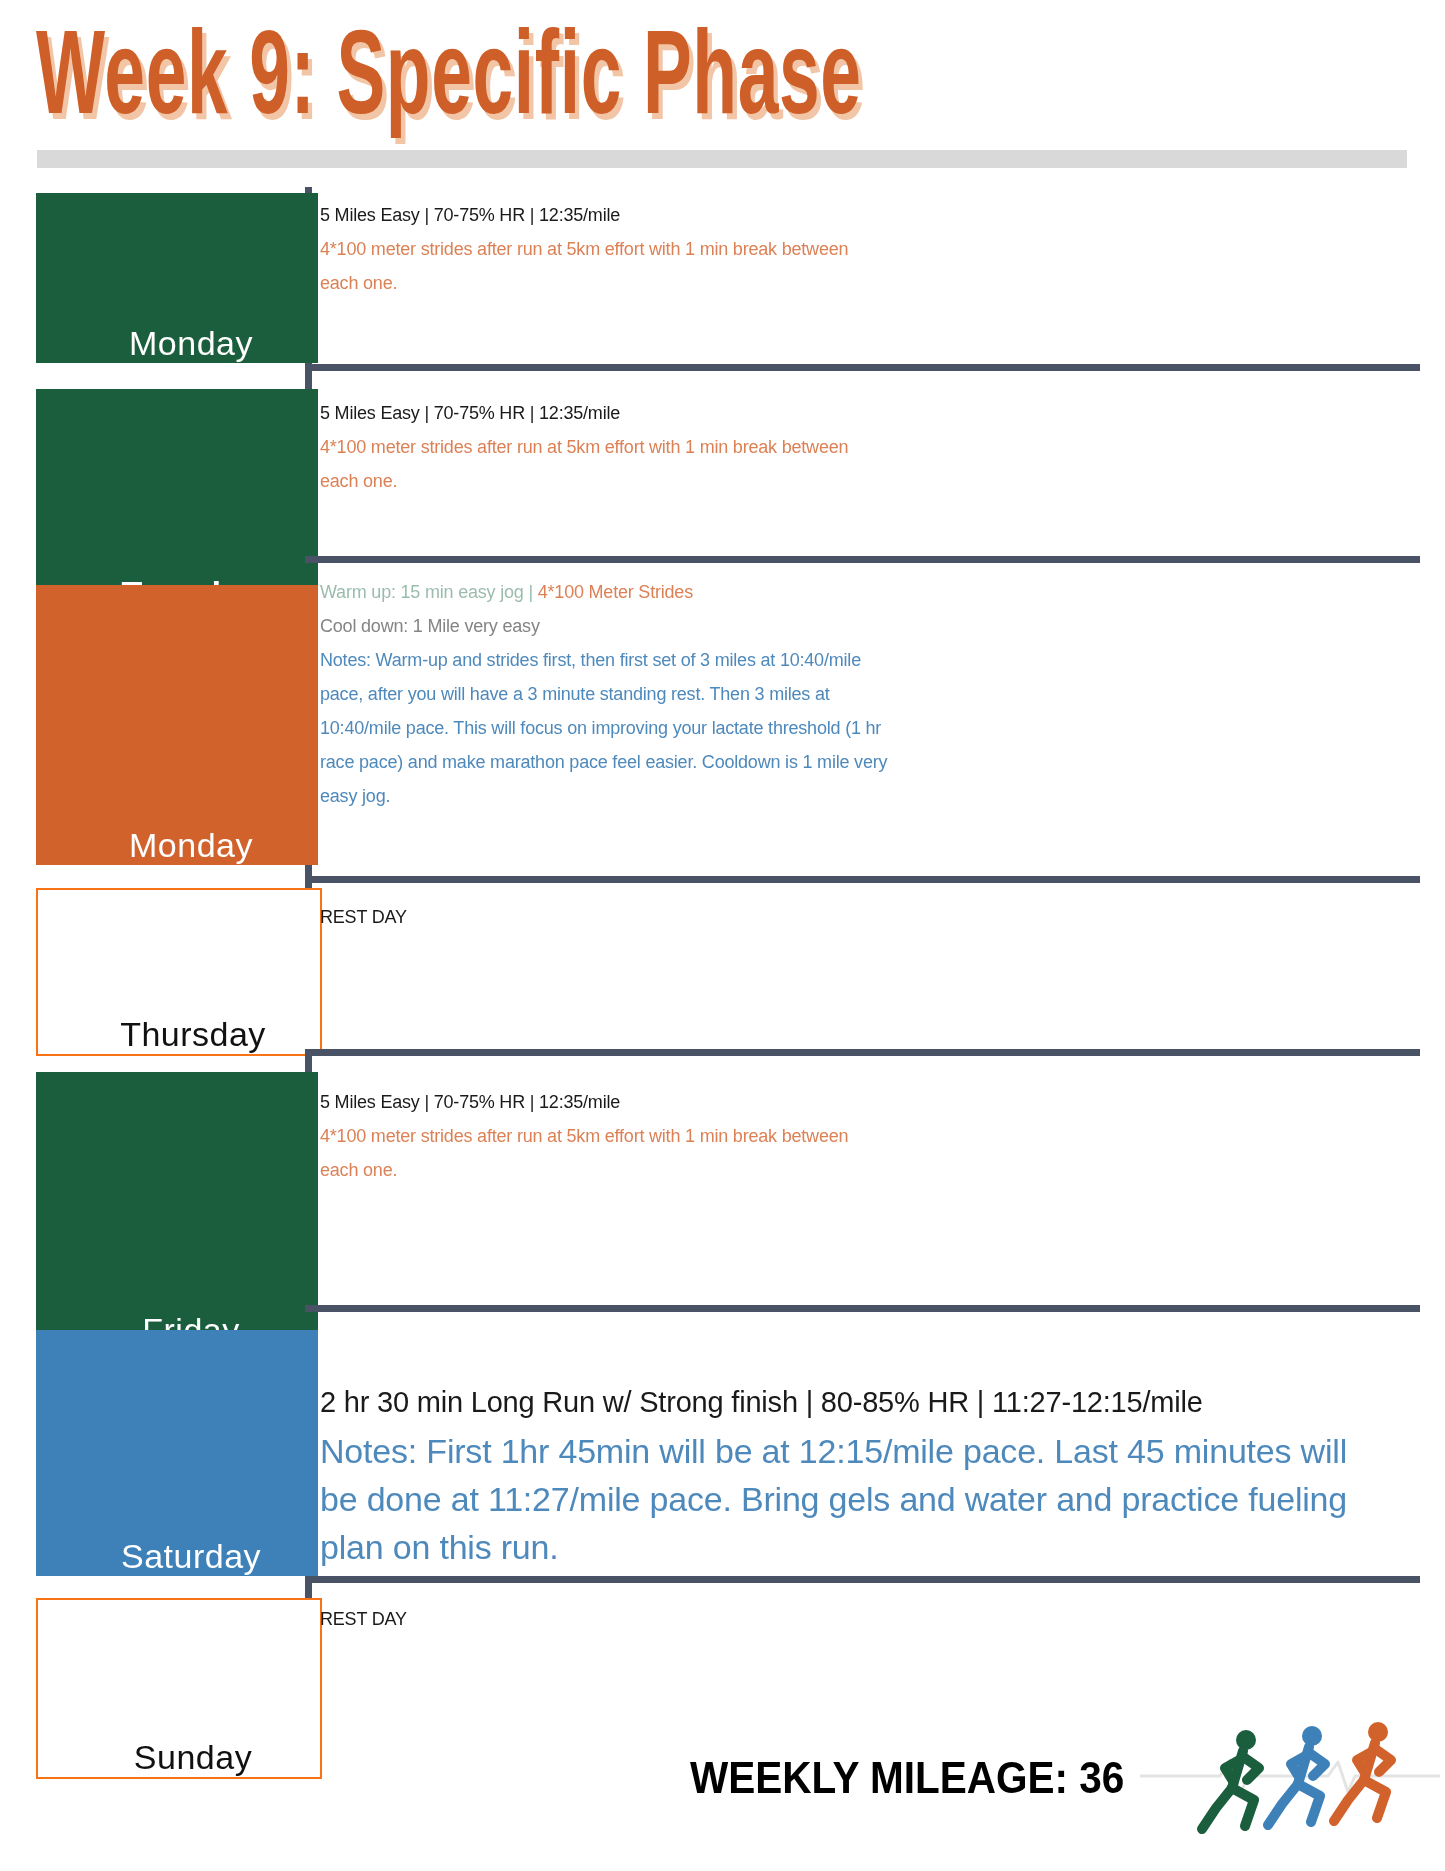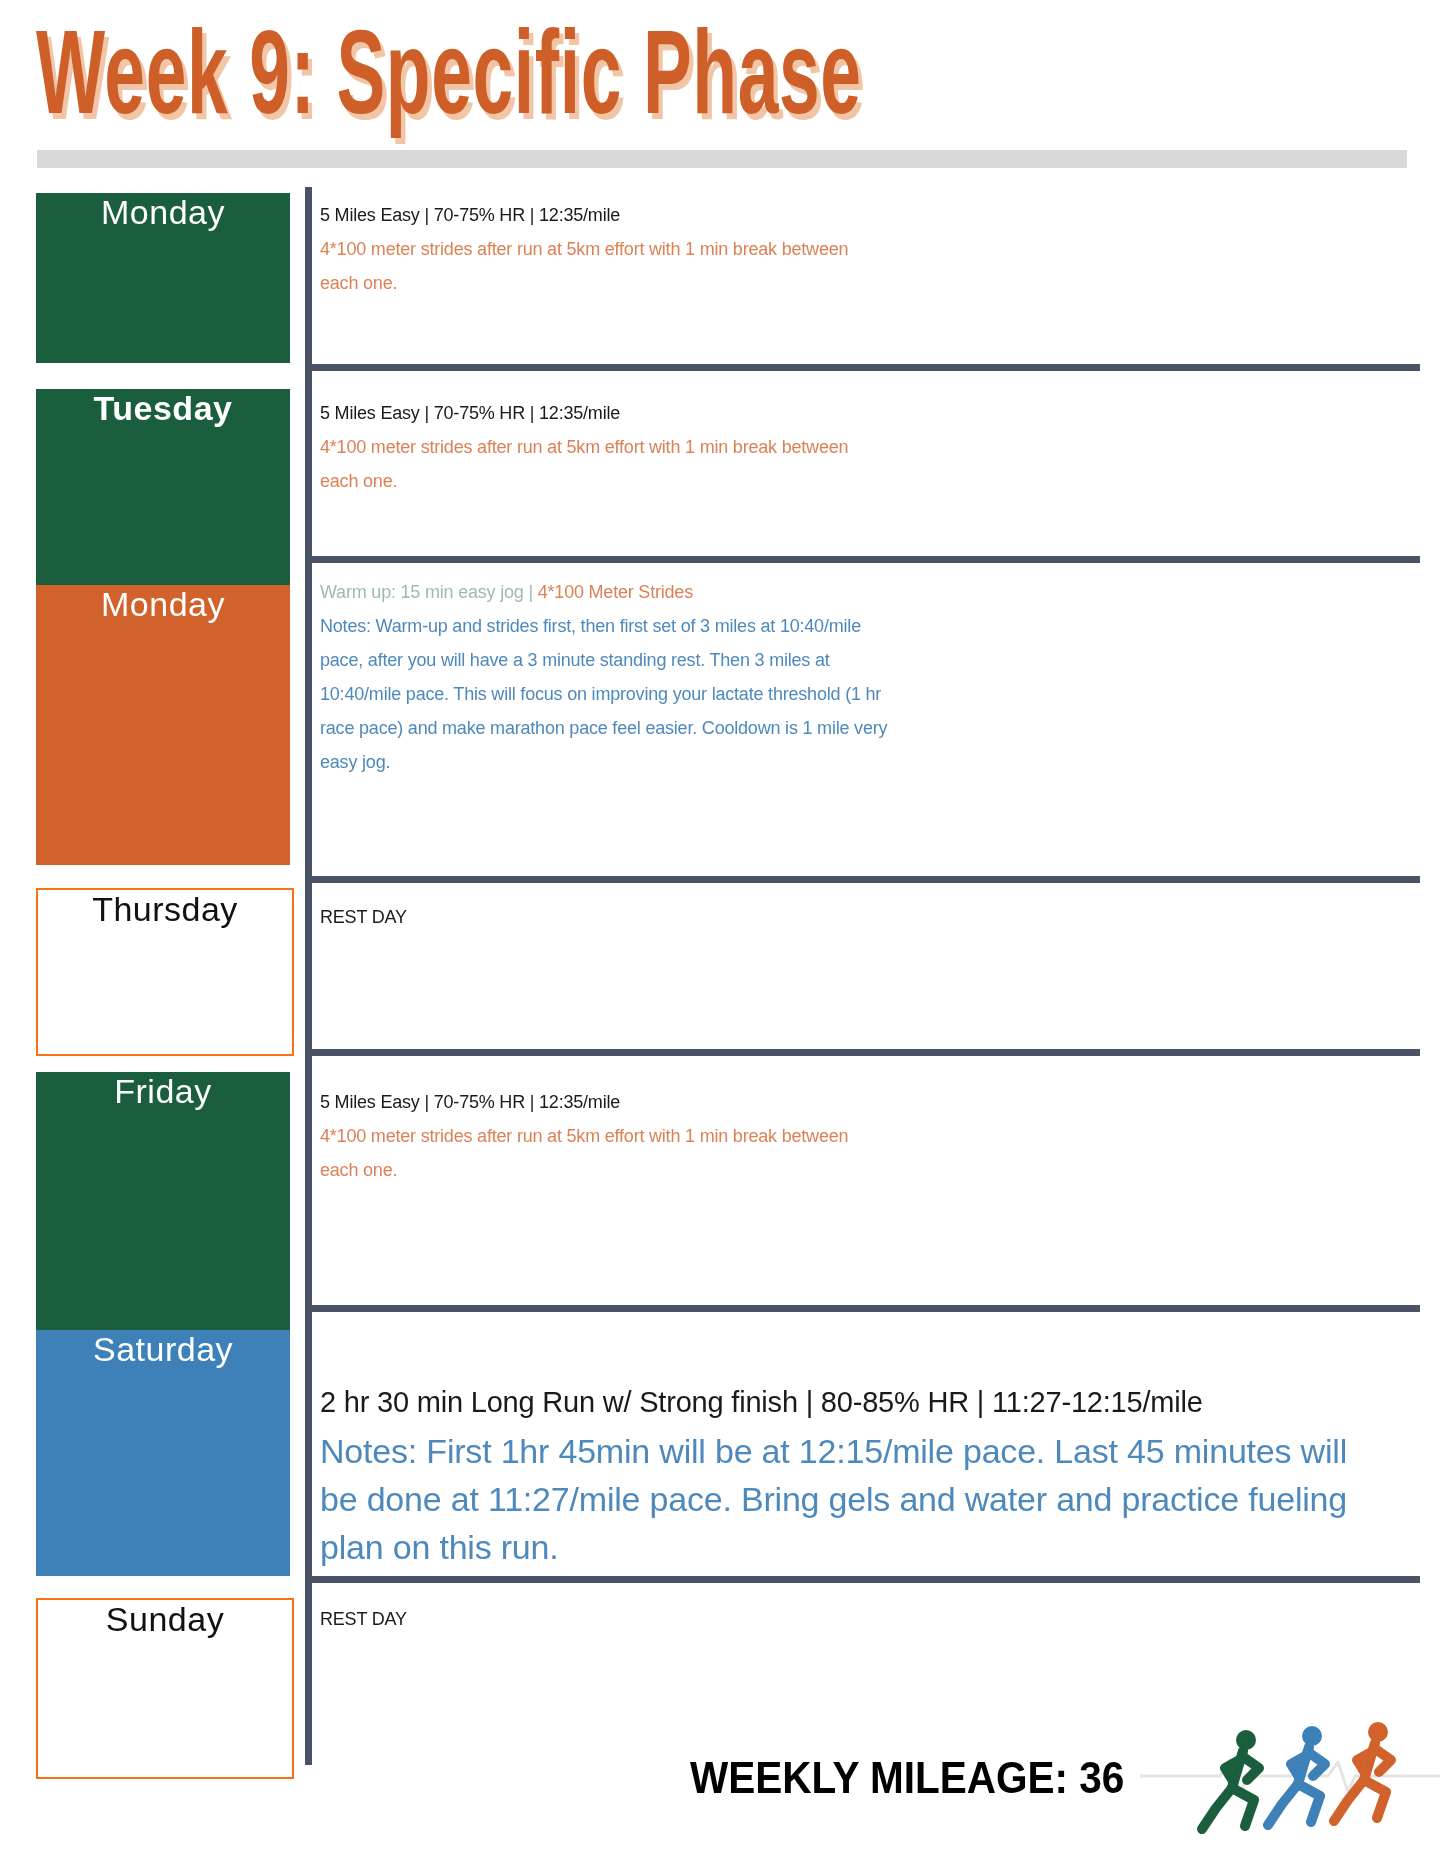--- a/index.html
+++ b/index.html
@@ -17,22 +17,22 @@
     position:absolute; left:36px; top:4px; margin:0;
     font-size:118px; font-weight:700; letter-spacing:1px; white-space:nowrap;
     color:var(--title); text-shadow:7px 6px 0 var(--titleShadow);
     transform:scaleX(0.62); transform-origin:left top;
   }
   .graybar{position:absolute; left:37px; top:150px; width:1370px; height:18px; background:var(--bar);}
   .vline{position:absolute; left:305px; top:187px; width:7px; height:1578px; background:var(--line);}
   .hline{position:absolute; left:305px; width:1115px; height:7px; background:var(--line);}
   .daybox{
     position:absolute; left:36px; width:254px;
-    display:flex; align-items:flex-start; justify-content:center;
-    font-size:34px; letter-spacing:0.5px;
+    display:flex; align-items:flex-end; justify-content:center;
+    font-size:34px; letter-spacing:0.5px;padding-left:28px;
   }
   .box-green{background:var(--green); color:#ffffff;}
   .box-orange{background:var(--orangeBox); color:#ffffff;}
   .box-blue{background:var(--blueBox); color:#ffffff;}
   .box-white{background:#ffffff; color:#111111; border:2px solid #f97316;}
   .content{position:absolute; left:320px; width:1090px;}
   .line{margin:0; font-size:18px; line-height:34px; letter-spacing:-0.2px; white-space:pre-line;}
   .line-lg{font-size:29px; line-height:40px;}
   .notes-lg{font-size:34px; line-height:48px; margin-top:5px;}
   .c-black{color:var(--textBlack);}
@@ -80,20 +80,21 @@
     <p class="line"><span class="c-orange">4*100 meter strides after run at 5km effort with 1 min break between
 each one.</span></p>
   </section>
   <div class="hline" style="top:556px;"></div>
 
   <div class="daybox box-orange" style="top:585px;height:280px;">
     <span>Monday</span>
   </div>
   <section class="content" style="top:575px;">
     <p class="line"><span class="c-sage">Warm up: 15 min easy jog  | </span><span class="c-orange">4*100 Meter Strides</span></p>
+    <p class="line"><span class="c-gray">Cool down: 1 Mile very easy</span></p>
     <p class="line"><span class="c-blue">Notes: Warm-up and strides first, then first set of 3 miles at 10:40/mile
 pace, after you will have a 3 minute standing rest. Then 3 miles at
 10:40/mile pace. This will focus on improving your lactate threshold (1 hr
 race pace) and make marathon pace feel easier. Cooldown is 1 mile very
 easy jog.</span></p>
   </section>
   <div class="hline" style="top:876px;"></div>
 
   <div class="daybox box-white" style="top:888px;height:164px;">
     <span>Thursday</span>

